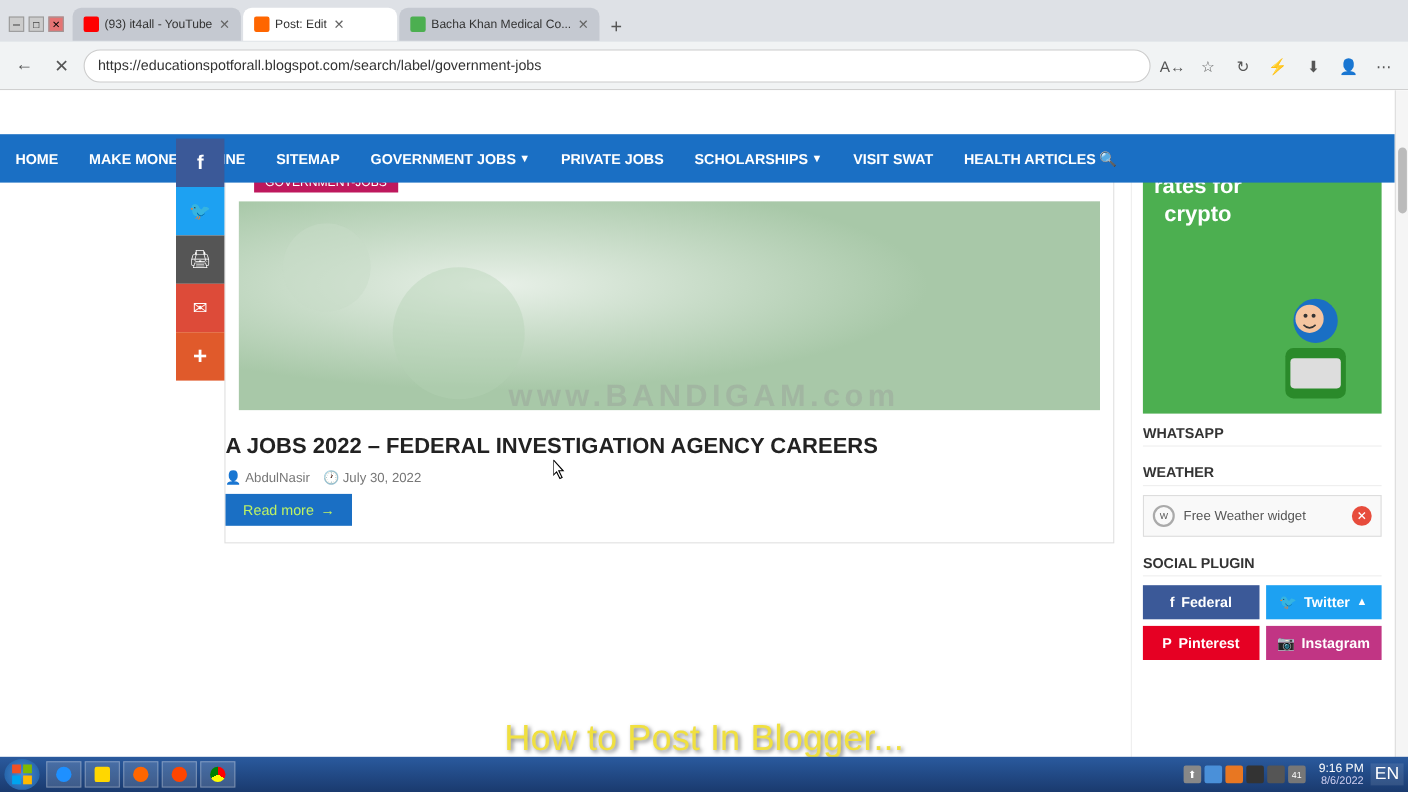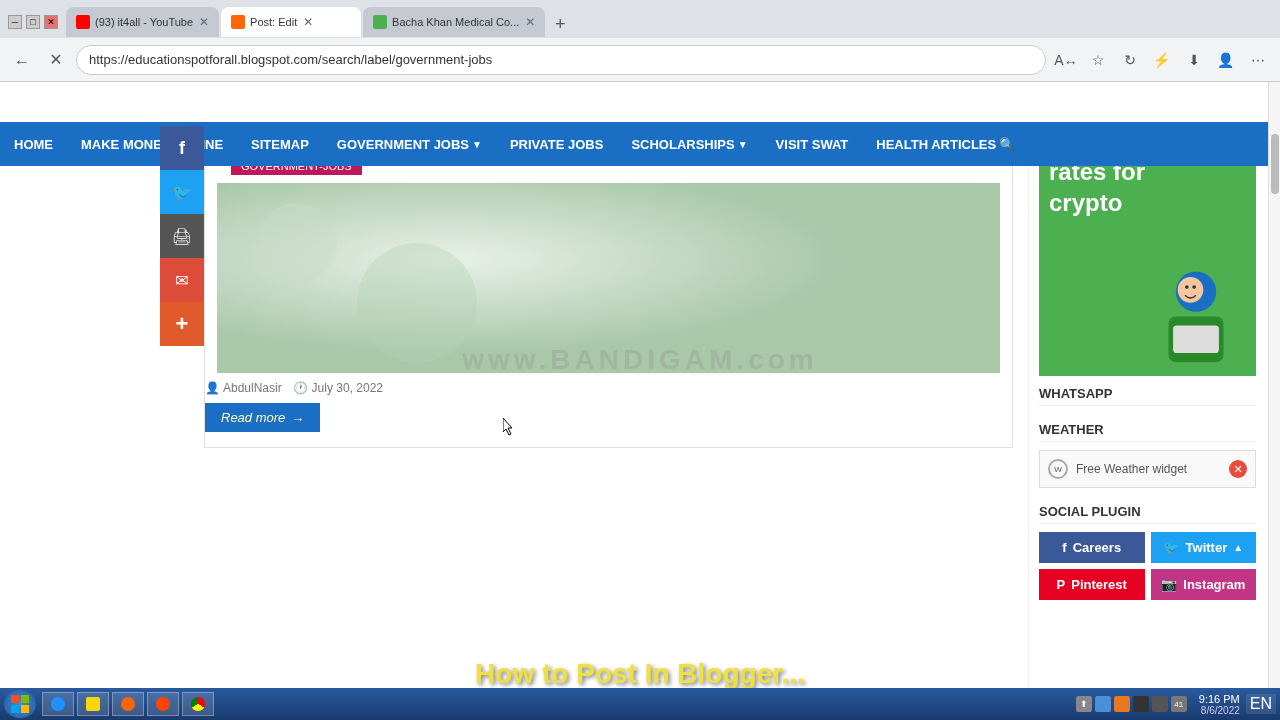--- a/index.html
+++ b/index.html
@@ -251,28 +251,27 @@
     .article-body {
       font-size: 13px;
       color: #444;
       margin: 0 0 12px 0;
       line-height: 1.6;
     }
     .read-more-btn {
       display: inline-flex;
       align-items: center;
       background: #1a6fc4;
-      color: #fef9c3;
+      color: #bef264;
       padding: 7px 16px;
       font-size: 13px;
       cursor: pointer;
       margin-bottom: 15px;
       gap: 6px;
       border: none;
-      font-style: italic;
     }
 
     .older-posts-btn {
       display: inline-flex;
       align-items: center;
       background: #555;
       color: #fff;
       padding: 8px 18px;
       font-size: 13px;
       cursor: pointer;
@@ -308,23 +307,23 @@
       display: flex;
       flex-direction: column;
       align-items: center;
       justify-content: center;
       position: relative;
       overflow: hidden;
       margin-bottom: 10px;
     }
     .ad-text {
       color: #fff;
-      font-size: 24px;
+      font-size: 20px;
       font-weight: bold;
-      text-align: left;
+      text-align: center;
       line-height: 1.3;
       z-index: 2;
       position: absolute;
       top: 20px;
       left: 10px;
     }
     .ad-figure {
       position: absolute;
       bottom: 0;
       right: 10px;
@@ -395,22 +394,22 @@
       white-space: nowrap;
       z-index: 200;
     }
 
     
     .bottom-overlay {
       position: absolute;
       bottom: 30px;
       left: 50%;
       transform: translateX(-50%);
-      font-size: 28px;
-      font-weight: bold;
+      font-size: 33px;
+      font-weight: normal;
       color: #f0e040;
       text-shadow: 2px 2px 4px rgba(0,0,0,0.5);
       z-index: 300;
       white-space: nowrap;
       pointer-events: none;
     }
 
     
     .taskbar {
       position: absolute;
@@ -616,20 +615,21 @@
                   <stop offset="100%" stop-color="#a8c8a8"></stop>
                 </radialGradient>
               </defs>
               <rect width="100%" height="100%" fill="url(#imgGrad)"></rect>
               <circle cx="80" cy="60" r="40" fill="rgba(200,220,200,0.5)"></circle>
               <circle cx="200" cy="120" r="60" fill="rgba(180,210,180,0.4)"></circle>
             </svg>
           </div>
         </div>
         <div style="padding:8px 12px 0 0;">
+          <h2 class="article-title">A JOBS 2022 – FEDERAL INVESTIGATION AGENCY CAREERS</h2>
           <div class="article-meta">
             <span>
               <span style="font-size:12px;">👤</span>
               <span>AbdulNasir</span>
             </span>
             <span>
               <span style="font-size:12px;">🕐</span>
               <span>July 30, 2022</span>
             </span>
           </div>
@@ -673,21 +673,21 @@
           <span>Free Weather widget</span>
           <div class="weather-close">✕</div>
         </div>
       </div>
 
       <div class="sidebar-section">
         <div class="sidebar-section-title">SOCIAL PLUGIN</div>
         <div class="social-plugin-grid">
           <div class="social-plugin-btn fb">
             <span style="font-weight:bold;">f</span>
-            <span>Careers</span>
+            <span>Federal</span>
           </div>
           <div class="social-plugin-btn tw">
             <span>🐦</span>
             <span>Twitter</span>
             <span style="font-size:10px;">▲</span>
           </div>
           <div class="social-plugin-btn pi">
             <span style="font-weight:bold;">P</span>
             <span>Pinterest</span>
           </div>

